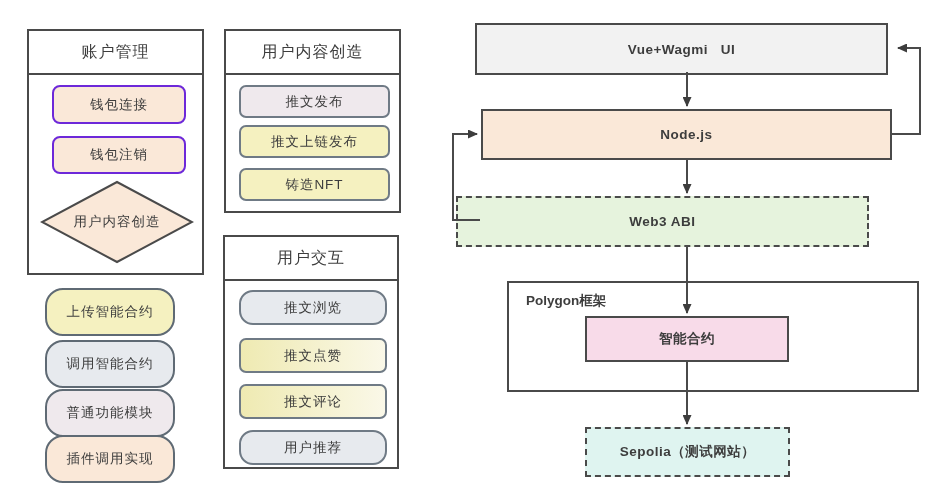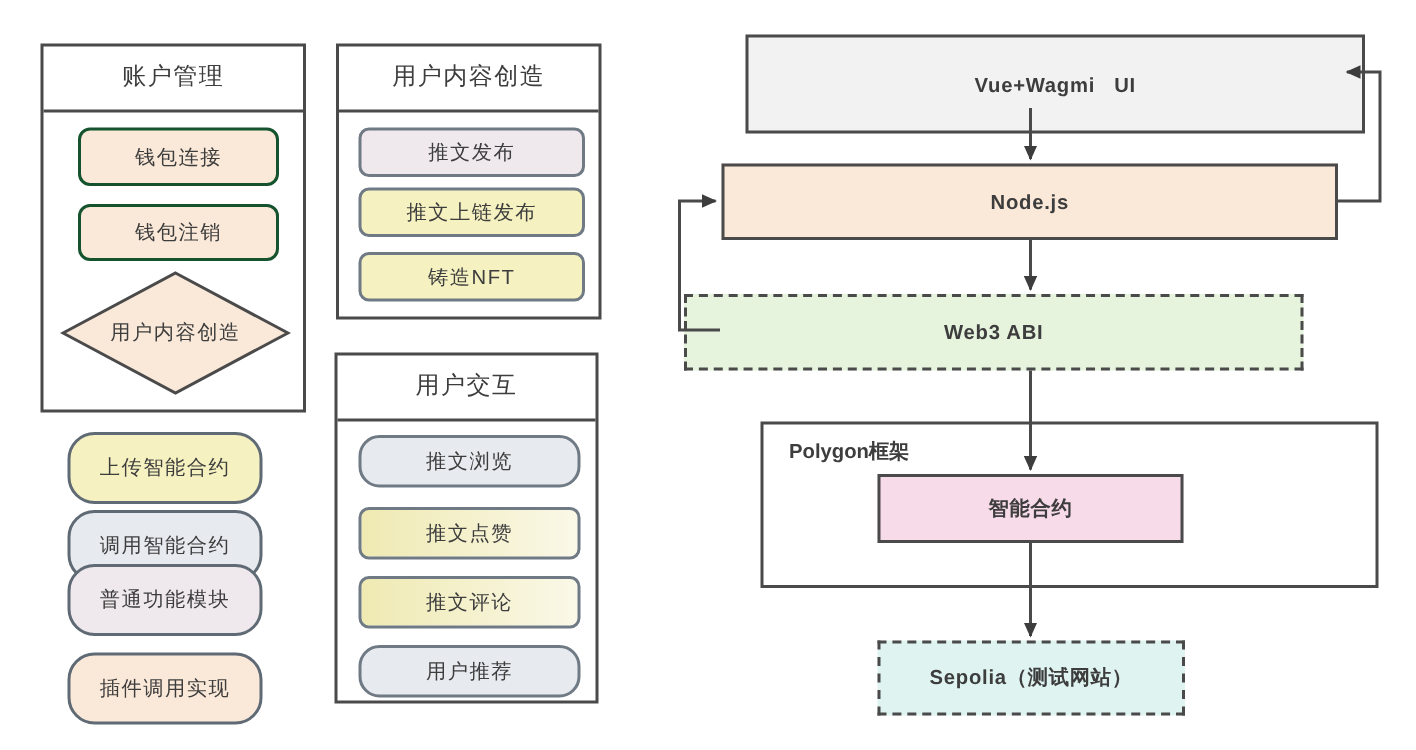--- a/index.html
+++ b/index.html
@@ -10,21 +10,21 @@
   
   .panel{position:absolute;background:#ffffff;border:2px solid #4a4a4a;box-sizing:border-box;}
   .panel-title{
     position:absolute;left:0;right:0;top:0;height:42px;line-height:42px;text-align:center;
     font-size:16px;letter-spacing:1px;border-bottom:2px solid #4a4a4a;
   }
   .box{
     position:absolute;box-sizing:border-box;text-align:center;font-size:13.5px;
     display:flex;align-items:center;justify-content:center;letter-spacing:1px;
   }
-  .peach{background:#fae8d8;border:2px solid #14532d;border-radius:8px;}
+  .peach{background:#fae8d8;border:2px solid #6d28d9;border-radius:8px;}
   .g-border{border:2px solid #6f7a85;border-radius:7px;}
   .fill-lavender{background:#efe9ed;}
   .fill-yellow{background:#f5f1c0;}
   .fill-grayblue{background:#e7eaee;border-radius:14px;}
   .fill-yellow-grad{background:linear-gradient(90deg,#efeab2 0%,#faf8e8 100%);}
   .fill-peach{background:#fae8d8;}
   
   .pill{
     position:absolute;left:45px;width:130px;height:48px;border-radius:18px;
     border:2px solid #5f6a74;box-sizing:border-box;display:flex;align-items:center;justify-content:center;
@@ -64,39 +64,39 @@
     <div class="diamond-wrap" style="left:11px;top:149px;width:154px;height:84px;">
       <svg width="154" height="84" viewBox="0 0 154 84">
         <polygon points="77,2 152,42 77,82 2,42" fill="#fae8d8" stroke="#4a4a4a" stroke-width="2"></polygon>
       </svg>
       <div class="diamond-label">用户内容创造</div>
     </div>
   </div>
 
   <div class="pill fill-yellow" style="top:288px;">上传智能合约</div>
   <div class="pill fill-grayblue" style="top:340px;">调用智能合约</div>
-  <div class="pill fill-lavender" style="top:376px;">普通功能模块</div>
+  <div class="pill fill-lavender" style="top:389px;">普通功能模块</div>
   <div class="pill fill-peach" style="top:435px;">插件调用实现</div>
 
   <div class="panel" style="left:224px;top:29px;width:177px;height:184px;">
     <div class="panel-title">用户内容创造</div>
     <div class="box g-border fill-lavender" style="left:13px;top:54px;width:151px;height:33px;">推文发布</div>
     <div class="box g-border fill-yellow" style="left:13px;top:94px;width:151px;height:33px;">推文上链发布</div>
     <div class="box g-border fill-yellow" style="left:13px;top:137px;width:151px;height:33px;">铸造NFT</div>
   </div>
 
   <div class="panel" style="left:223px;top:235px;width:176px;height:234px;">
     <div class="panel-title">用户交互</div>
     <div class="box g-border fill-grayblue" style="left:14px;top:53px;width:148px;height:35px;">推文浏览</div>
     <div class="box g-border fill-yellow-grad" style="left:14px;top:101px;width:148px;height:35px;">推文点赞</div>
     <div class="box g-border fill-yellow-grad" style="left:14px;top:147px;width:148px;height:35px;">推文评论</div>
     <div class="box g-border fill-grayblue" style="left:14px;top:193px;width:148px;height:35px;">用户推荐</div>
   </div>
 
-  <div class="fc-box fc-solid fc-ui" style="left:497px;top:23px;width:413px;height:66px;">Vue+Wagmi   UI</div>
+  <div class="fc-box fc-solid fc-ui" style="left:475px;top:23px;width:413px;height:52px;">Vue+Wagmi   UI</div>
 
   <div class="fc-box fc-solid fc-node" style="left:481px;top:109px;width:411px;height:51px;">Node.js</div>
 
   <div class="fc-box fc-dashed fc-web3" style="left:456px;top:196px;width:413px;height:51px;">Web3 ABI</div>
 
   <div class="fc-container" style="left:507px;top:281px;width:412px;height:111px;">
     <div class="fc-container-label">Polygon框架</div>
   </div>
 
   <div class="fc-box fc-solid fc-contract" style="left:585px;top:316px;width:204px;height:46px;">智能合约</div>

